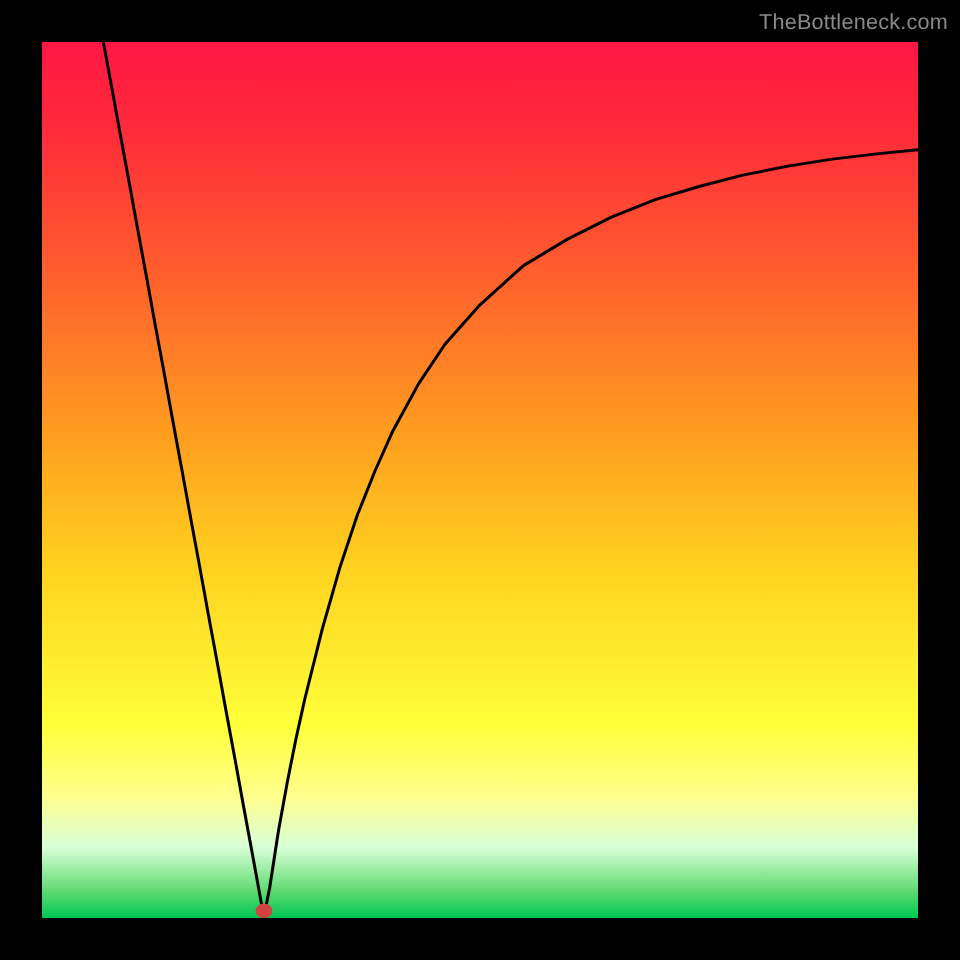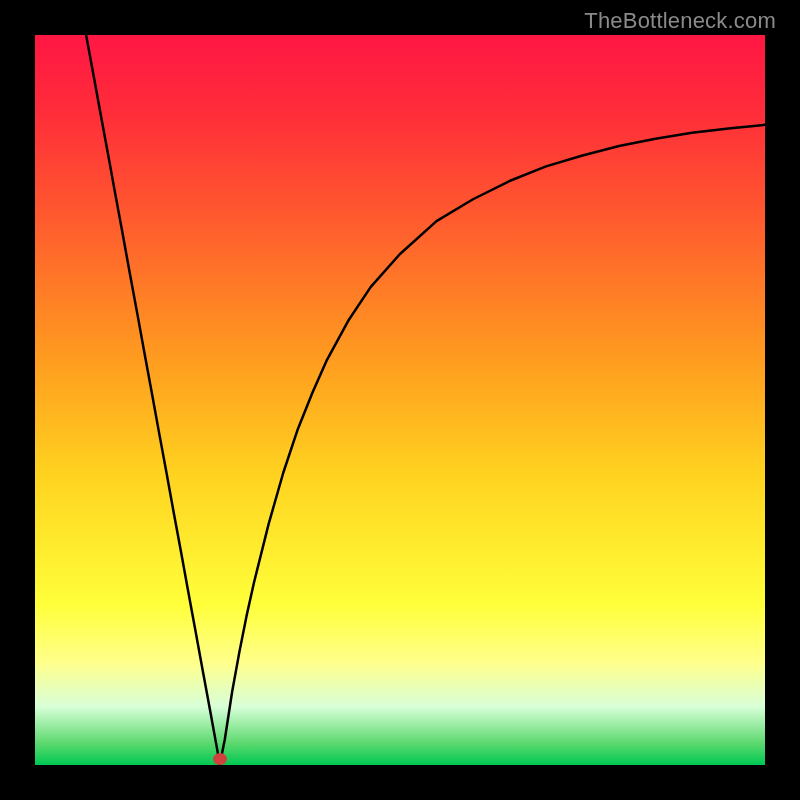--- a/index.html
+++ b/index.html
@@ -21,23 +21,23 @@
   .plot-area {
     position: absolute;
     left: 0;
     top: 0;
     width: 730px;
     height: 730px;
   }
   .watermark {
     position: absolute;
     top: 8px;
-    right: 24px;
+    right: 10px;
     font-family: Arial, Helvetica, sans-serif;
-    font-size: 22px;
+    font-size: 18px;
     color: #8a8a8a;
     letter-spacing: 0.2px;
     font-weight: 500;
   }
   .dot {
     position: absolute;
     width: 14px;
     height: 12px;
     background: #cf423e;
     border-radius: 50%;

